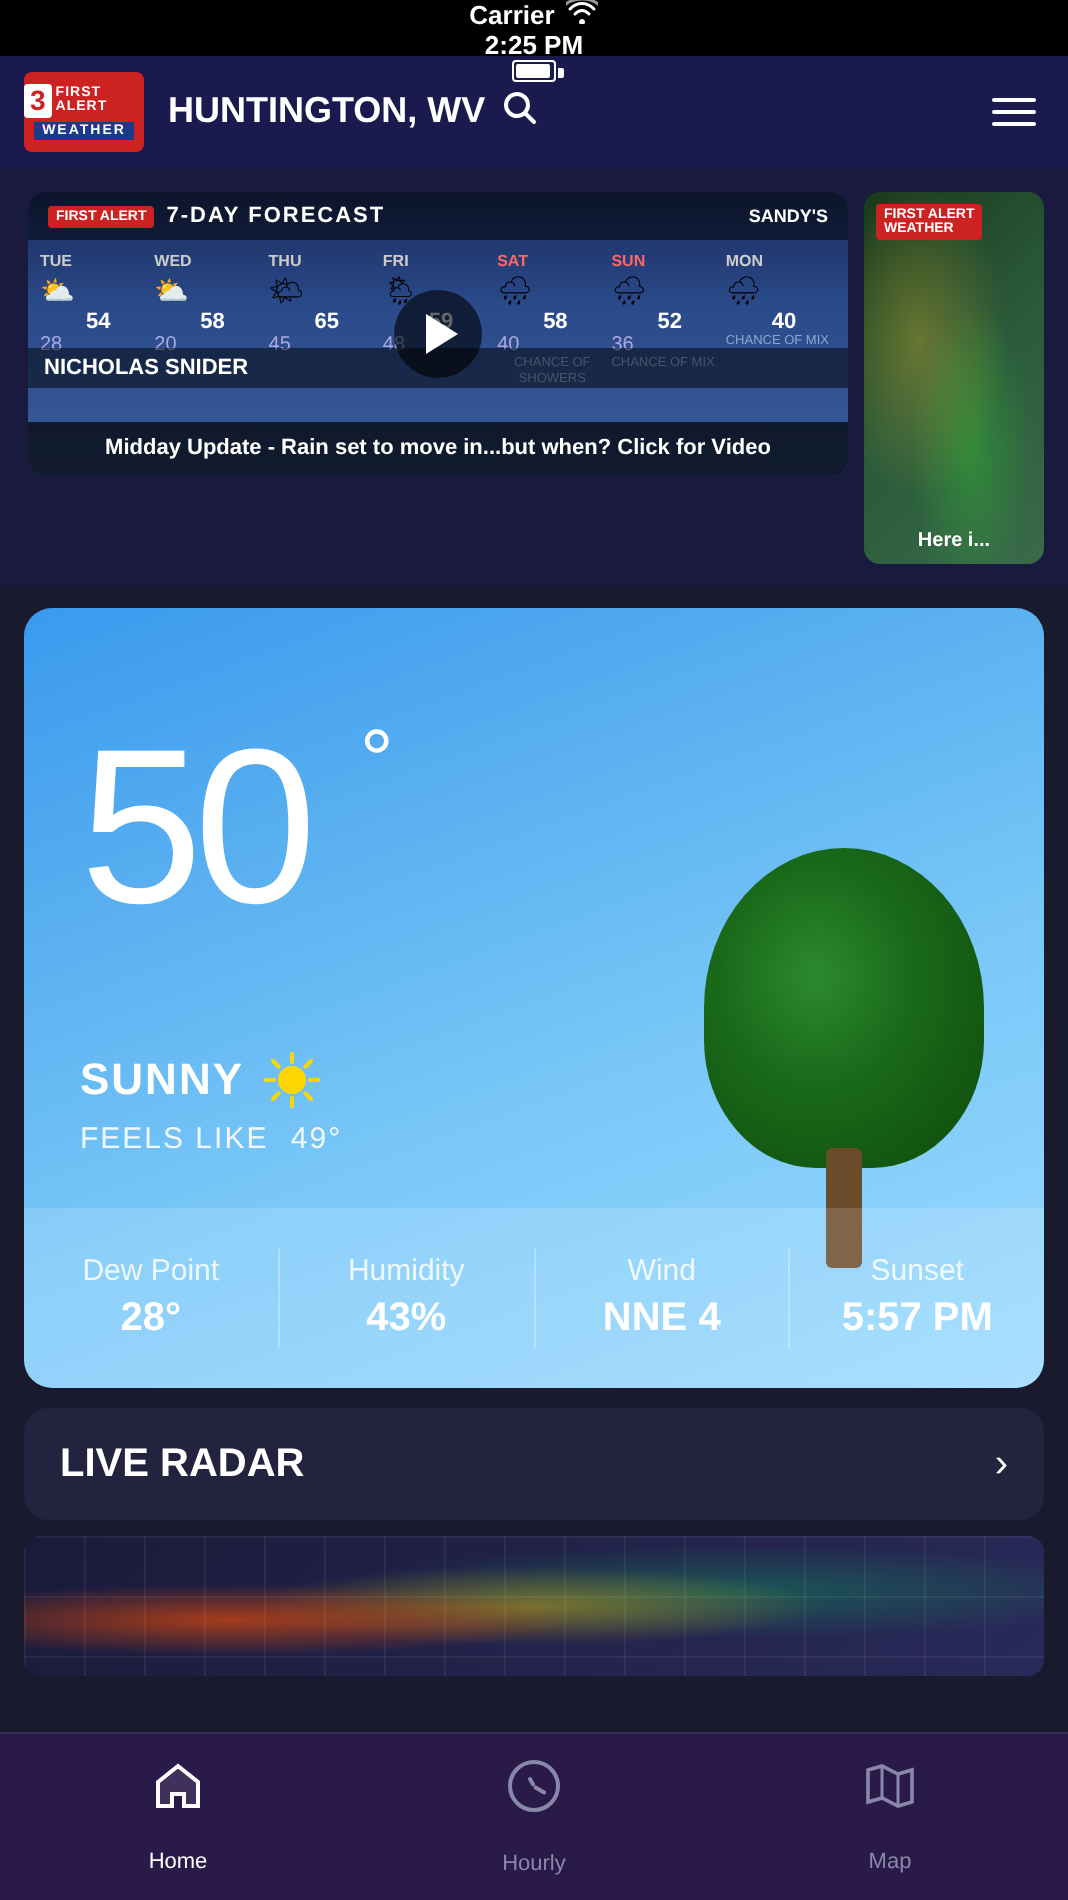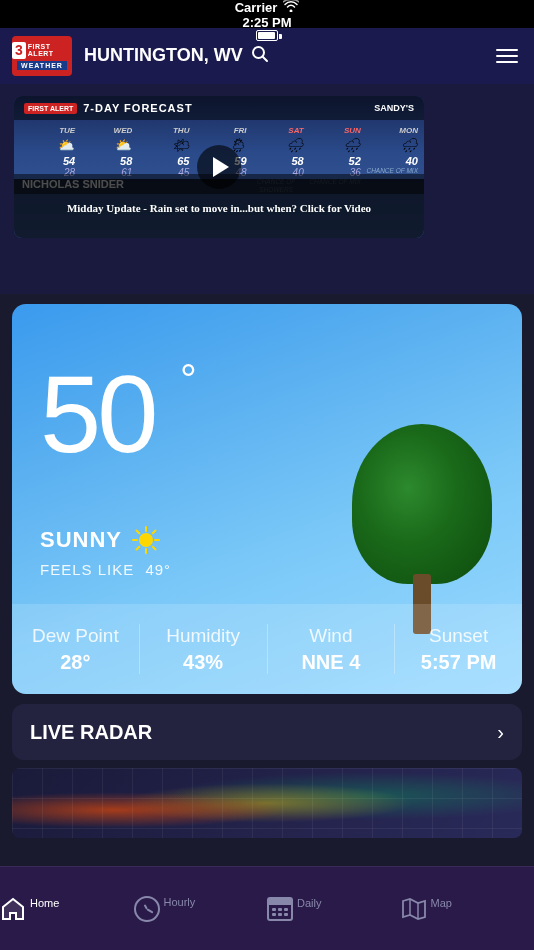--- a/index.html
+++ b/index.html
@@ -180,23 +180,22 @@
     }
     .forecast-days {
       display: flex;
       padding: 6px 6px 0;
       gap: 2px;
     }
     .forecast-day {
       flex: 1;
       display: flex;
       flex-direction: column;
-      align-items: flex-end;
+      align-items: flex-start;
       font-size: 9px;
-      font-style: italic;
     }
     .day-label { color: #ccc; font-weight: 600; font-size: 8px; }
     .day-label.sat, .day-label.sun { color: #ff6666; }
     .day-icon { font-size: 14px; margin: 2px 0; }
     .day-high { color: #fff; font-weight: 700; font-size: 11px; margin-left: 23px; }
     .day-low { color: #aad; font-size: 10px; }
     .day-note { color: #88aacc; font-size: 6.5px; text-align: center; line-height: 1.2; }
     .play-button {
       position: absolute;
       top: 50%;
@@ -234,23 +233,22 @@
       font-weight: 700;
     }
     .video-caption {
       position: absolute;
       bottom: 0; left: 0; right: 0;
       background: rgba(0,0,0,0.7);
       color: #fff;
       font-size: 11px;
       font-weight: 600;
       text-align: center;
-      padding: 22px 8px;
+      padding: 6px 8px;
       line-height: 1.4;
-      font-family: Liberation Serif, serif;
     }
     .video-thumb {
       width: 90px;
       height: 186px;
       margin-left: 8px;
       flex-shrink: 0;
       border-radius: 8px;
       overflow: hidden;
       position: relative;
       background: linear-gradient(180deg, #1a3a1a 0%, #2a5a2a 50%, #3a6a3a 100%);
@@ -365,21 +363,21 @@
     }
     .stat-item {
       flex: 1;
       display: flex;
       flex-direction: column;
       align-items: center;
       gap: 4px;
     }
     .stat-label {
       color: rgba(255,255,255,0.85);
-      font-size: 19px;
+      font-size: 15px;
       font-weight: 400;
     }
     .stat-value {
       color: #fff;
       font-size: 20px;
       font-weight: 700;
     }
     .stat-divider {
       width: 1px;
       height: 50px;
@@ -438,23 +436,23 @@
       bottom: 0; left: 0; right: 0;
       height: 84px;
       background: #2a1a4a;
       display: flex;
       align-items: center;
       justify-content: space-around;
       border-top: 1px solid #3a2a5a;
     }
     .nav-item {
       display: flex;
-      flex-direction: row;
-      align-items: flex-start;
-      gap: 4px;
+      flex-direction: column;
+      align-items: center;
+      gap: 20px;
       cursor: pointer;
       flex: 1;
     }
     .nav-label {
       font-size: 11px;
       color: #8888aa;
       font-weight: 500;
     }
     .nav-label.active { color: #fff; }
 
@@ -567,21 +565,21 @@
         <div class="forecast-day">
           <span class="day-label">TUE</span>
           <span class="day-icon">⛅</span>
           <span class="day-high">54</span>
           <span class="day-low">28</span>
         </div>
         <div class="forecast-day">
           <span class="day-label">WED</span>
           <span class="day-icon">⛅</span>
           <span class="day-high">58</span>
-          <span class="day-low">61</span>
+          <span class="day-low">20</span>
         </div>
         <div class="forecast-day">
           <span class="day-label">THU</span>
           <span class="day-icon">🌤</span>
           <span class="day-high">65</span>
           <span class="day-low">45</span>
         </div>
         <div class="forecast-day">
           <span class="day-label">FRI</span>
           <span class="day-icon">🌦</span>
@@ -614,20 +612,28 @@
       <div class="video-anchor">
         <div class="anchor-name">NICHOLAS SNIDER</div>
       </div>
     </div>
     <div class="play-button">
       <div class="play-triangle"></div>
     </div>
     <div class="video-caption">Midday Update - Rain set to move in...but when? Click for Video</div>
   </div>
 
+  <div class="video-thumb">
+    <div class="radar-overlay"></div>
+    <div class="video-thumb-badge">
+      <div>FIRST ALERT</div>
+      <div>WEATHER</div>
+    </div>
+    <div class="video-thumb-text">Here i...</div>
+  </div>
 </div>
 
 <div class="weather-card">
 
   <div class="weather-tree">
     <div class="tree-canopy"></div>
     <div class="tree-trunk"></div>
   </div>
 
   <div class="weather-temp">50</div>
@@ -698,34 +704,20 @@
   </div>
 
   <div class="nav-item">
     <div class="clock-icon-wrap">
       <div class="clock-hand-h"></div>
       <div class="clock-hand-m"></div>
     </div>
     <span class="nav-label">Hourly</span>
   </div>
 
-  <div class="nav-item">
-    <div class="cal-icon-wrap">
-      <div class="cal-header"></div>
-      <div class="cal-dots">
-        <div class="cal-dot"></div>
-        <div class="cal-dot"></div>
-        <div class="cal-dot"></div>
-        <div class="cal-dot"></div>
-        <div class="cal-dot"></div>
-        <div class="cal-dot"></div>
-      </div>
-    </div>
-    <span class="nav-label">Daily</span>
-  </div>
 
   <div class="nav-item">
     <svg width="26" height="24" viewBox="0 0 26 24" fill="none">
       <path d="M2 4L9 2L17 6L24 4V20L17 22L9 18L2 20V4Z" stroke="#8888aa" stroke-width="1.8" fill="none"></path>
       <line x1="9" y1="2" x2="9" y2="18" stroke="#8888aa" stroke-width="1.5"></line>
       <line x1="17" y1="6" x2="17" y2="22" stroke="#8888aa" stroke-width="1.5"></line>
     </svg>
     <span class="nav-label">Map</span>
   </div>
 </div>

